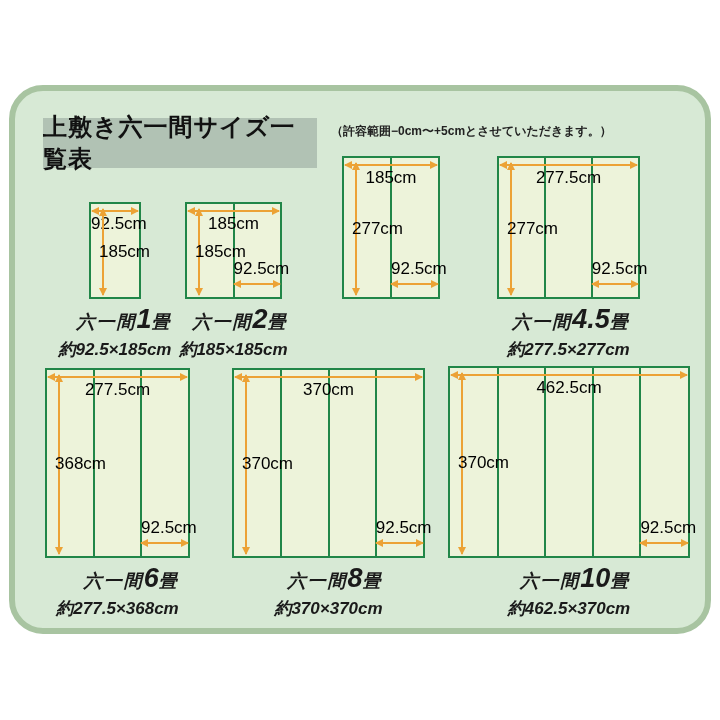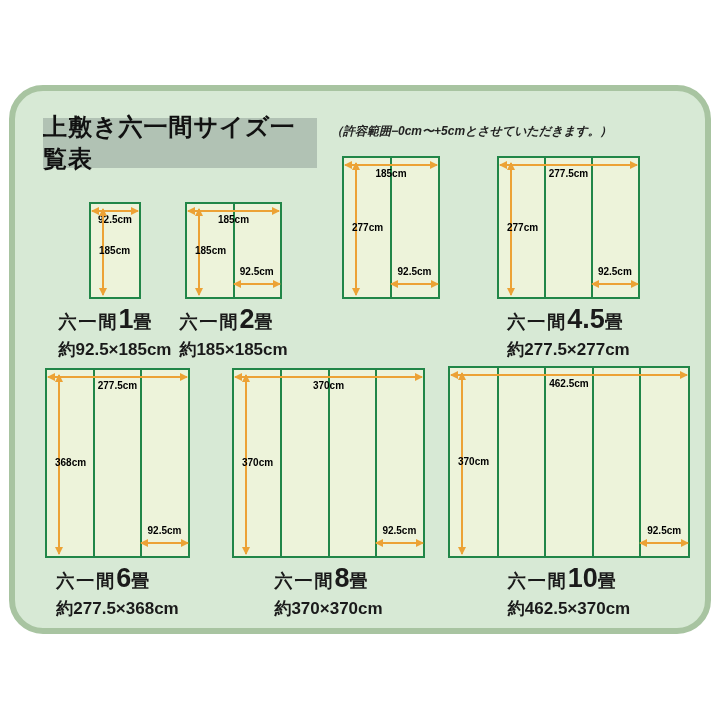--- a/index.html
+++ b/index.html
@@ -20,21 +20,21 @@
   .panel{position:absolute;left:9px;top:85px;width:702px;height:549px;
     background:var(--panel-bg);border:6px solid var(--panel-border);border-radius:34px;}
 
   
   .title-box{position:absolute;left:43px;top:118px;width:274px;height:50px;
     background:var(--titlebox);display:flex;align-items:center;justify-content:center;
     font-size:24px;font-weight:bold;letter-spacing:1px;color:#111;}
 
   
   .note{position:absolute;left:331px;top:123px;font-size:12px;font-weight:bold;color:#222;
-    letter-spacing:0px;white-space:nowrap;font-style:italic;}
+    letter-spacing:0px;white-space:nowrap;}
 
   
   .mat-item{position:absolute;}
   .mat{position:absolute;left:0;top:0;width:100%;height:100%;
     background:var(--mat-fill);border:2px solid var(--green);}
   .dv{position:absolute;top:0;bottom:0;width:2px;background:var(--green);transform:translateX(-1px);}
   .p20{left:20%}.p25{left:25%}.p33{left:33.333%}.p40{left:40%}.p50{left:50%}
   .p60{left:60%}.p66{left:66.667%}.p75{left:75%}.p80{left:80%}
 
   
@@ -45,28 +45,28 @@
     border-top:4px solid transparent;border-bottom:4px solid transparent;border-left:8px solid var(--orange);}
   .arrow-h.top{left:1px;right:1px;top:6px;}
   .arrow-h.bottom{right:0;bottom:12px;width:var(--lastw,50%);}
   .arrow-v{position:absolute;width:2px;background:var(--orange);left:11px;top:5px;bottom:2px;}
   .arrow-v::before{content:"";position:absolute;top:-1px;left:50%;transform:translateX(-50%);
     border-left:4px solid transparent;border-right:4px solid transparent;border-bottom:8px solid var(--orange);}
   .arrow-v::after{content:"";position:absolute;bottom:-1px;left:50%;transform:translateX(-50%);
     border-left:4px solid transparent;border-right:4px solid transparent;border-top:8px solid var(--orange);}
 
   
-  .dim{font-size:10px;font-weight:bold;color:#000;line-height:1;white-space:nowrap;}
+  .dim{font-size:17px;font-weight:normal;color:#000;line-height:1;white-space:nowrap;}
   .dim-top{position:absolute;top:11px;left:0;width:100%;text-align:center;}
   .dim-left{position:absolute;left:8px;top:50%;transform:translateY(-50%);}
   .dim-bottom{position:absolute;right:0;bottom:20px;width:var(--lastw,50%);text-align:center;}
 
   
   .caption{position:absolute;top:calc(100% + 6px);left:50%;transform:translateX(-50%);
-    text-align:left;white-space:nowrap;}
+    text-align:right;white-space:nowrap;font-style:italic;}
   .cap-name{font-size:18px;font-weight:bold;letter-spacing:2px;line-height:1.1;}
   .cap-num{font-size:27px;letter-spacing:0;}
   .cap-size{font-size:17px;font-weight:bold;margin-top:3px;letter-spacing:0;}
 
   
   .mat1{left:89px; top:202px;width:52px; height:97px;}
   .mat2{left:185px;top:202px;width:97px; height:97px; --lastw:50%;}
   .mat3{left:342px;top:156px;width:98px; height:143px;--lastw:50%;}
   .mat4{left:497px;top:156px;width:143px;height:143px;--lastw:33.333%;}
   .mat5{left:45px; top:368px;width:145px;height:190px;--lastw:33.333%;}

